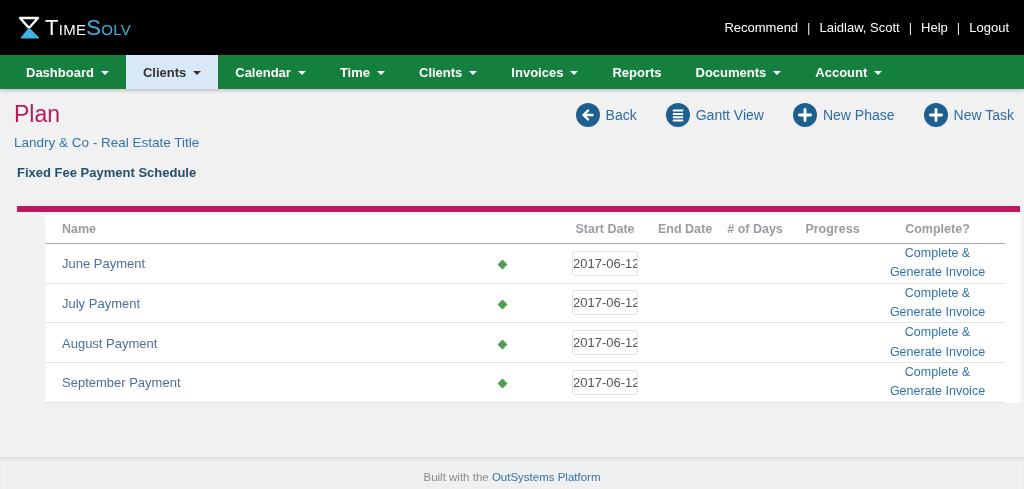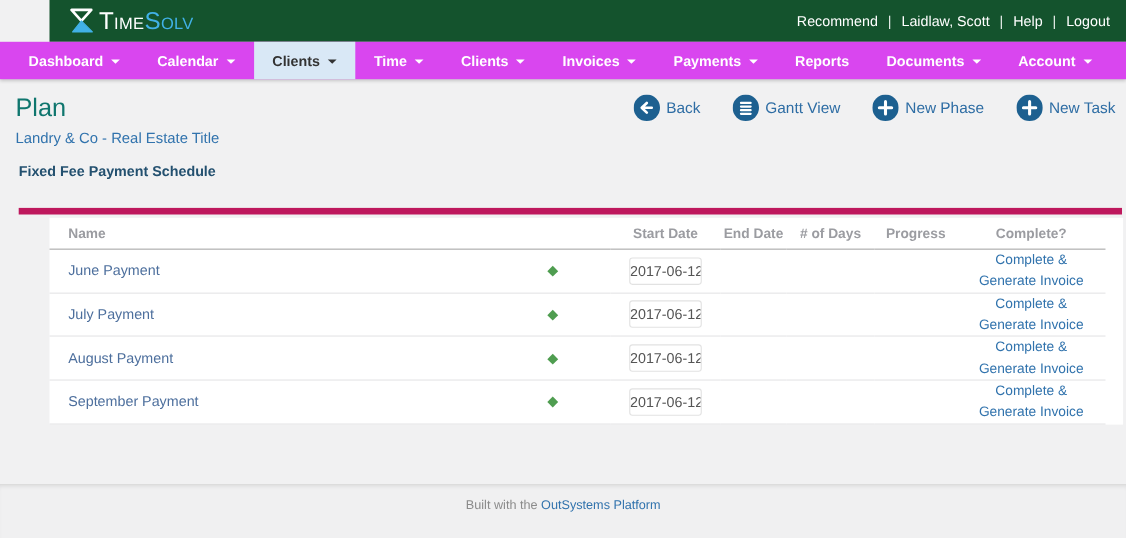--- a/index.html
+++ b/index.html
@@ -4,52 +4,51 @@
 <style>
   * { margin:0; padding:0; box-sizing:border-box; }
   html,body { width:1024px; height:489px; }
   body {
     font-family:"Liberation Sans", sans-serif;
     background:#f1f1f2;
     overflow:hidden;
   }
   
   .topbar {
-    height:38px; background:#14532d;
+    height:55px; background:#000000;
     display:flex; align-items:center; justify-content:space-between;
     padding:0 15px 0 16px;
-    margin-left:45px;
   }
   .logo { display:flex; align-items:center; gap:3px; cursor:pointer; }
   .logo-text { font-variant:small-caps; font-size:22px; line-height:1; color:#fff; letter-spacing:.3px; }
   .logo-solv { color:#41b1e6; }
   .userlinks { display:flex; align-items:center; gap:9px; font-size:13px; color:#fff; }
   .ulink { color:#fff; text-decoration:none; cursor:pointer; }
   .sep { opacity:.9; }
   
   .mainnav {
-    height:34px; background:#d946ef;
+    height:34px; background:#15803d;
     display:flex; align-items:stretch; padding-left:9px;
     box-shadow:0 2px 3px rgba(0,0,0,.18);
     position:relative; z-index:2;
   }
   .navitem {
     display:flex; align-items:center; padding:0 17px;
     font-size:13px; font-weight:bold; color:#fff; cursor:pointer; white-space:nowrap;
   }
   .navitem.active { background:#d9e8f6; color:#333; }
   .caret {
     width:0; height:0; border-left:4px solid transparent; border-right:4px solid transparent;
     border-top:4px solid #fff; margin-left:7px; margin-top:2px;
   }
   .navitem.active .caret { border-top-color:#333; }
   
   .content { height:368px; }
   .titlerow { display:flex; justify-content:space-between; align-items:center; padding:13px 10px 0 14px; }
-  .pagetitle { font-size:23px; font-weight:400; color:#0f766e; line-height:1.1; }
+  .pagetitle { font-size:23px; font-weight:400; color:#be185d; line-height:1.1; }
   .actions { display:flex; gap:29px; align-items:center; }
   .action { display:flex; align-items:center; gap:6px; cursor:pointer; }
   .action svg { display:block; }
   .action-label { font-size:14px; color:#2e6da4; white-space:nowrap; }
   .subtitle { display:block; margin:8px 14px 0; font-size:13.5px; color:#3173ad; text-decoration:none; cursor:pointer; }
   .section-head {
     margin:15px 4px 0 17px; font-size:13px; font-weight:bold; color:#23506f;
     padding-bottom:26px; border-bottom:6px solid #be185d;
   }
   
@@ -100,42 +99,38 @@
       <span class="sep">|</span>
       <a class="ulink">Logout</a>
     </nav>
 </header>
 
 <nav class="mainnav">
     <div class="navitem">
       <span>Dashboard</span>
       <span class="caret"></span>
     </div>
-    <div class="navitem">
-      <span>Calendar</span>
-      <span class="caret"></span>
-    </div>
     <div class="navitem active">
       <span>Clients</span>
       <span class="caret"></span>
     </div>
     <div class="navitem">
+      <span>Calendar</span>
+      <span class="caret"></span>
+    </div>
+    <div class="navitem">
       <span>Time</span>
       <span class="caret"></span>
     </div>
     <div class="navitem">
       <span>Clients</span>
       <span class="caret"></span>
     </div>
     <div class="navitem">
       <span>Invoices</span>
-      <span class="caret"></span>
-    </div>
-    <div class="navitem">
-      <span>Payments</span>
       <span class="caret"></span>
     </div>
     <div class="navitem">
       <span>Reports</span>
     </div>
     <div class="navitem">
       <span>Documents</span>
       <span class="caret"></span>
     </div>
     <div class="navitem">

